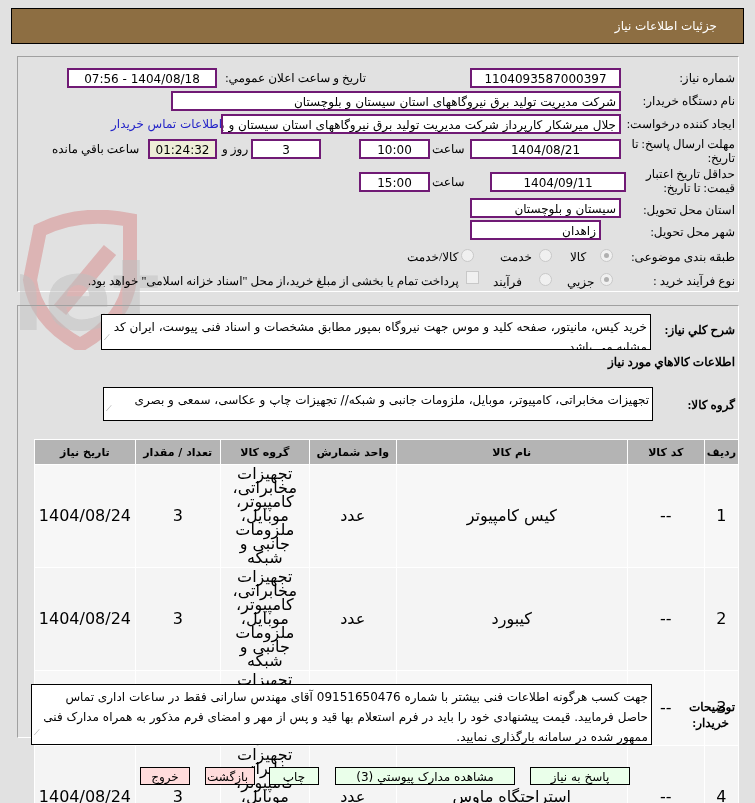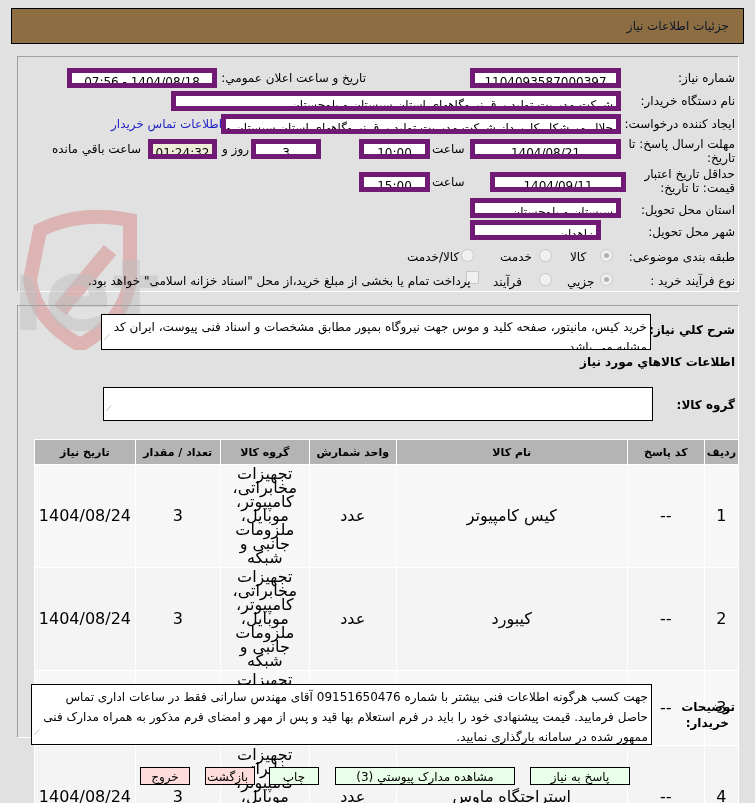--- a/index.html
+++ b/index.html
@@ -5,23 +5,23 @@
   * { box-sizing: border-box; }
   html, body { margin: 0; padding: 0; }
   body {
     width: 755px; height: 803px; background: #e1e1e1;
     font-family: "DejaVu Sans", sans-serif; font-size: 12px; color: #000;
     position: relative; overflow: hidden; direction: rtl;
   }
   .panel {
     position: absolute; border: 1px solid #a0a0a0; border-right-color:#fff; border-bottom-color:#fff;
   }
-  .lbl { position: absolute; font-size: 12px; white-space: nowrap; text-align: center; }
+  .lbl { position: absolute; font-size: 12px; white-space: nowrap; text-align: center; font-family: Liberation Serif, serif; }
   .box {
-    position: absolute; background: #fff; border: 5px solid #701a75; height: 20px;
+    position: absolute; background: #fff; border: 2px solid #701a75; height: 20px;
     font-size: 12px; text-align: center; line-height: 18px; white-space: nowrap; overflow: hidden;
   }
   .box.r { text-align: right; padding-right: 3px; }
   .yellow { background: #eeeed8; }
   .link { position: absolute; color: #2323c8; font-size: 12px; white-space: nowrap; }
   .radio {
     position: absolute; width: 13px; height: 13px; border-radius: 50%;
     border: 1px solid #c8c8c8; background: #f0f0f0;
   }
   .radio.on::after {
@@ -58,21 +58,21 @@
 
 <div style="position:absolute; left:11px; top:8px; width:511px; height:36px; background:#8d6e42; border:1px solid #000;">
 </div>
 <div style="position:absolute; left:11px; top:8px; width:511px; height:36px; background:#8d6e42; border:1px solid #000; width:511px;"></div>
 <div style="position:absolute; left:11px; top:8px; width:511px; height:36px;"></div>
 
 <div style="position:absolute; left:11px; top:8px; width:511px; height:36px; background:#8d6e42; border:1px solid #000;"></div>
 <div style="position:absolute; left:11px; top:8px; width:511px; height:36px; background:#8d6e42; border:1px solid #000;"></div>
 
 <div style="position:absolute; left:11px; top:8px; width:511px; height:36px; background:#8d6e42; border:1px solid #000; width:calc(755px - 22px);">
-  <span style="position:absolute; right:14px; top:10px; color:#0f172a; font-size:12px;">جزئیات اطلاعات نیاز</span>
+  <span style="position:absolute; right:26px; top:10px; color:#ffffff; font-size:12px;">جزئیات اطلاعات نیاز</span>
 </div>
 
 <div class="panel" style="left:17px; top:56px; width:722px; height:236px;"></div>
 
 <svg class="watermark" viewBox="0 0 590 140">
   <path d="M20 20 Q60 0 110 10 L110 70 Q105 110 60 135 Q15 110 10 70 Z" fill="none" stroke="#d9a3a3" stroke-width="14" opacity="0.8"></path>
   <path d="M40 100 L90 40" stroke="#d9a3a3" stroke-width="16" opacity="0.8"></path>
   <text x="140" y="120" font-family="DejaVu Sans, sans-serif" font-size="100" font-weight="bold" fill="#bdbdbd" opacity="0.55">AriaTender.net</text>
 </svg>
 
@@ -131,28 +131,29 @@
 <span class="lbl bold" style="right:20px; top:323px;">شرح کلي نیاز:</span>
 <div class="ta" style="left:101px; top:314px; width:550px; height:36px;">
   <span>خرید کیس، مانیتور، صفحه کلید و موس جهت نیروگاه بمپور مطابق مشخصات و اسناد فنی پیوست، ایران کد مشابه می باشد.</span>
   <span class="grip">⟋</span>
 </div>
 
 <span class="lbl bold" style="right:20px; top:355px;">اطلاعات کالاهاي مورد نیاز</span>
 
 <span class="lbl bold" style="right:20px; top:398px;">گروه کالا:</span>
 <div class="ta" style="left:103px; top:387px; width:550px; height:34px;">
+  <span>تجهیزات مخابراتی، کامپیوتر، موبایل، ملزومات جانبی و شبکه// تجهیزات چاپ و عکاسی، سمعی و بصری</span>
   <span class="grip">⟋</span>
 </div>
 
 <table class="items">
   <thead>
     <tr>
       <th style="width:26px;">ردیف</th>
-      <th style="width:76px;">کد پاسخ</th>
+      <th style="width:76px;">کد کالا</th>
       <th style="width:230px;">نام کالا</th>
       <th style="width:86px;">واحد شمارش</th>
       <th style="width:88px;">گروه کالا</th>
       <th style="width:84px;">تعداد / مقدار</th>
       <th>تاریخ نیاز</th>
     </tr>
   </thead>
   <tbody>
     <tr style="height:54px;">
       <td>1</td>

